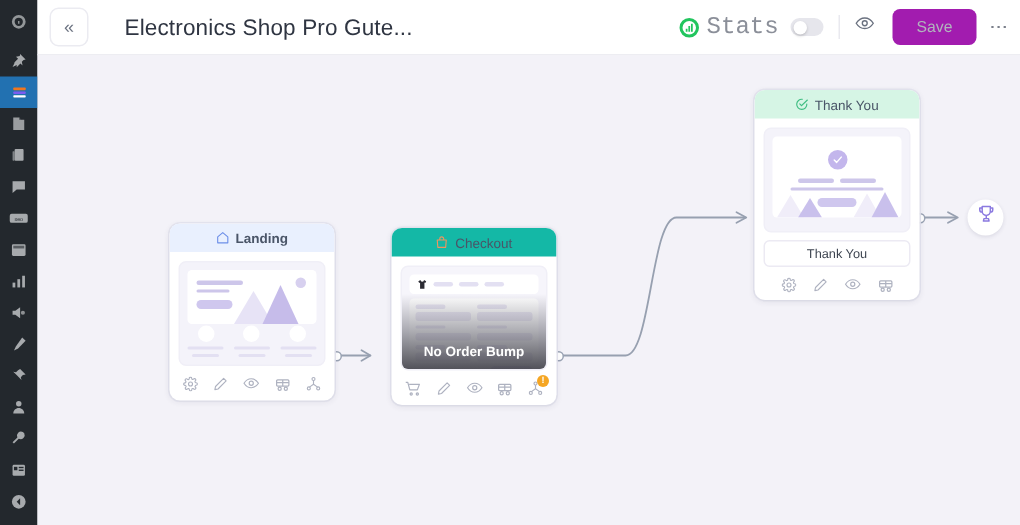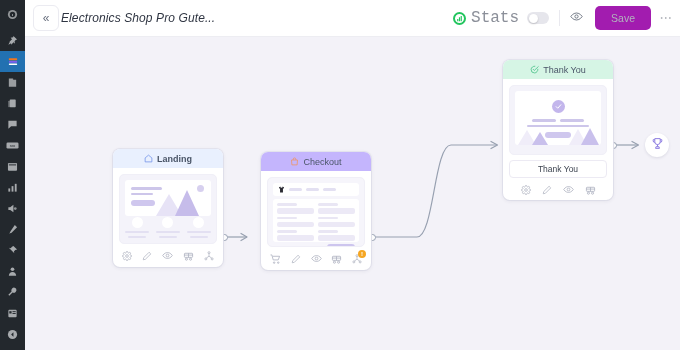--- a/index.html
+++ b/index.html
@@ -42,24 +42,23 @@
   }
   #collapse-btn {
     width: 26px; height: 26px; margin-left: 8px;
     border: 1px solid #ebebf1; border-radius: 6px;
     background:#fff;
     display: flex; align-items: center; justify-content: center;
     color: #6b7280; font-size: 12px; line-height: 1;
     cursor: pointer;
   }
   #funnel-title {
-    margin-left: 2px;
-    font-size: 12px; color: #2f3542; letter-spacing: .1px;
+    margin-left: 24px;
+    font-size: 15px; color: #2f3542; letter-spacing: .1px;
     white-space: nowrap;
-    font-style: italic;
   }
   #topbar-right {
     margin-left: auto; display: flex; align-items: center;
     gap: 0px; padding-right: 8px;
   }
   .stats-group { display: flex; align-items: center; gap: 5px; }
   .stats-icon {
     width: 13px; height: 13px; border-radius: 50%;
     border: 2px solid #22c55e;
     display: flex; align-items: center; justify-content: center;
@@ -110,21 +109,21 @@
     overflow: hidden;
   }
   .node-head {
     height: 19px;
     display: flex; align-items: center; justify-content: center;
     gap: 4px;
     font-size: 9px;
   }
   .node-head .hicon { display: flex; align-items: center; }
   .head-landing { background: #e9f0fe; color: #4a5568; }
-  .head-checkout { background: #c4b5fd; color: #4a5568; }
+  .head-checkout { background: #14b8a6; color: #4a5568; }
   .head-thankyou { background: #d6f5e5; color: #4a5568; }
 
   .node-body { padding: 6px 6px 5px 6px; }
 
   
   .preview {
     height: 70px; border-radius: 5px; overflow: hidden;
     position: relative; background: #f4f3fa;
     border: 1px solid #f0eff7;
   }
@@ -557,20 +556,23 @@
               </div>
             <div class="ck-field">
                 <div class="lbl"></div>
                 <div class="inp"></div>
               </div>
             <div class="ck-field">
                 <div class="lbl"></div>
                 <div class="inp"></div>
               </div>
             <div class="ck-btn"></div>
+          </div>
+          <div class="ck-overlay">
+            <span>No Order Bump</span>
           </div>
         </div>
 
 
         <div class="node-actions">
           <span class="act">
             <svg width="11" height="10" viewBox="0 0 24 22" fill="none" stroke="currentColor" stroke-width="1.8" stroke-linejoin="round">
                 <path d="M1 2h3l3 11h11l3-8H6"></path>
                 <circle cx="9" cy="19" r="1.6"></circle>
                 <circle cx="18" cy="19" r="1.6"></circle>

